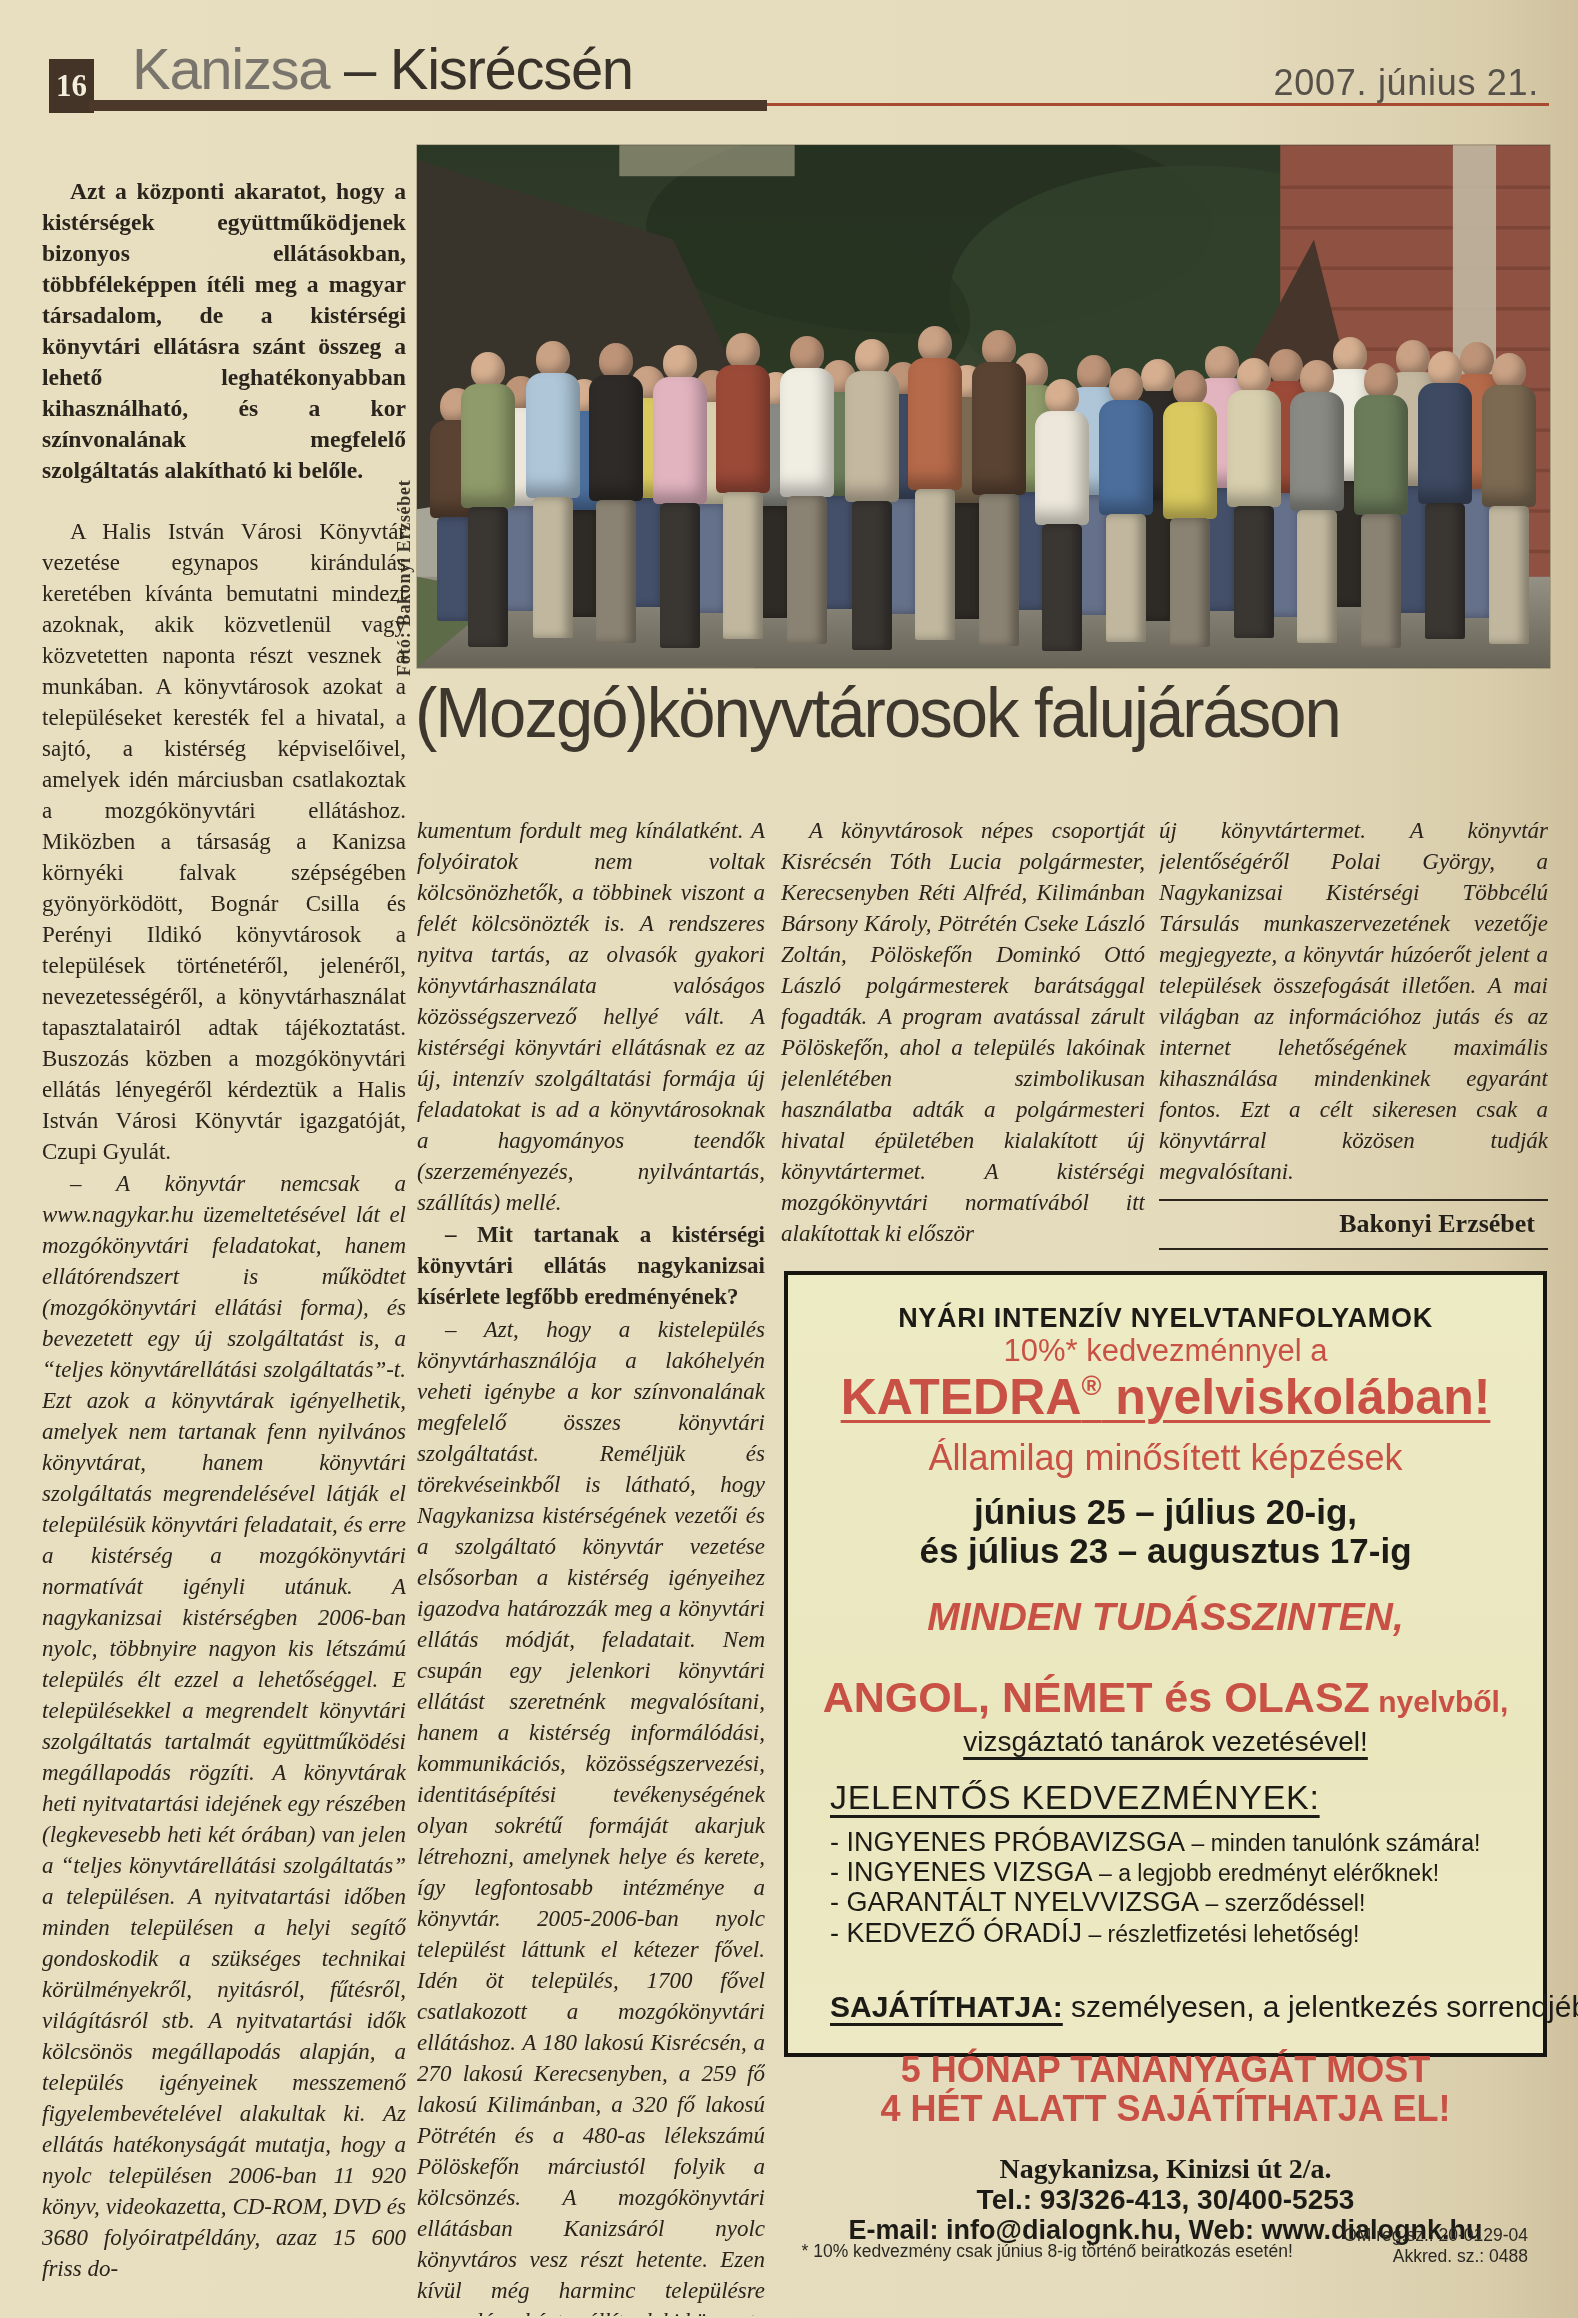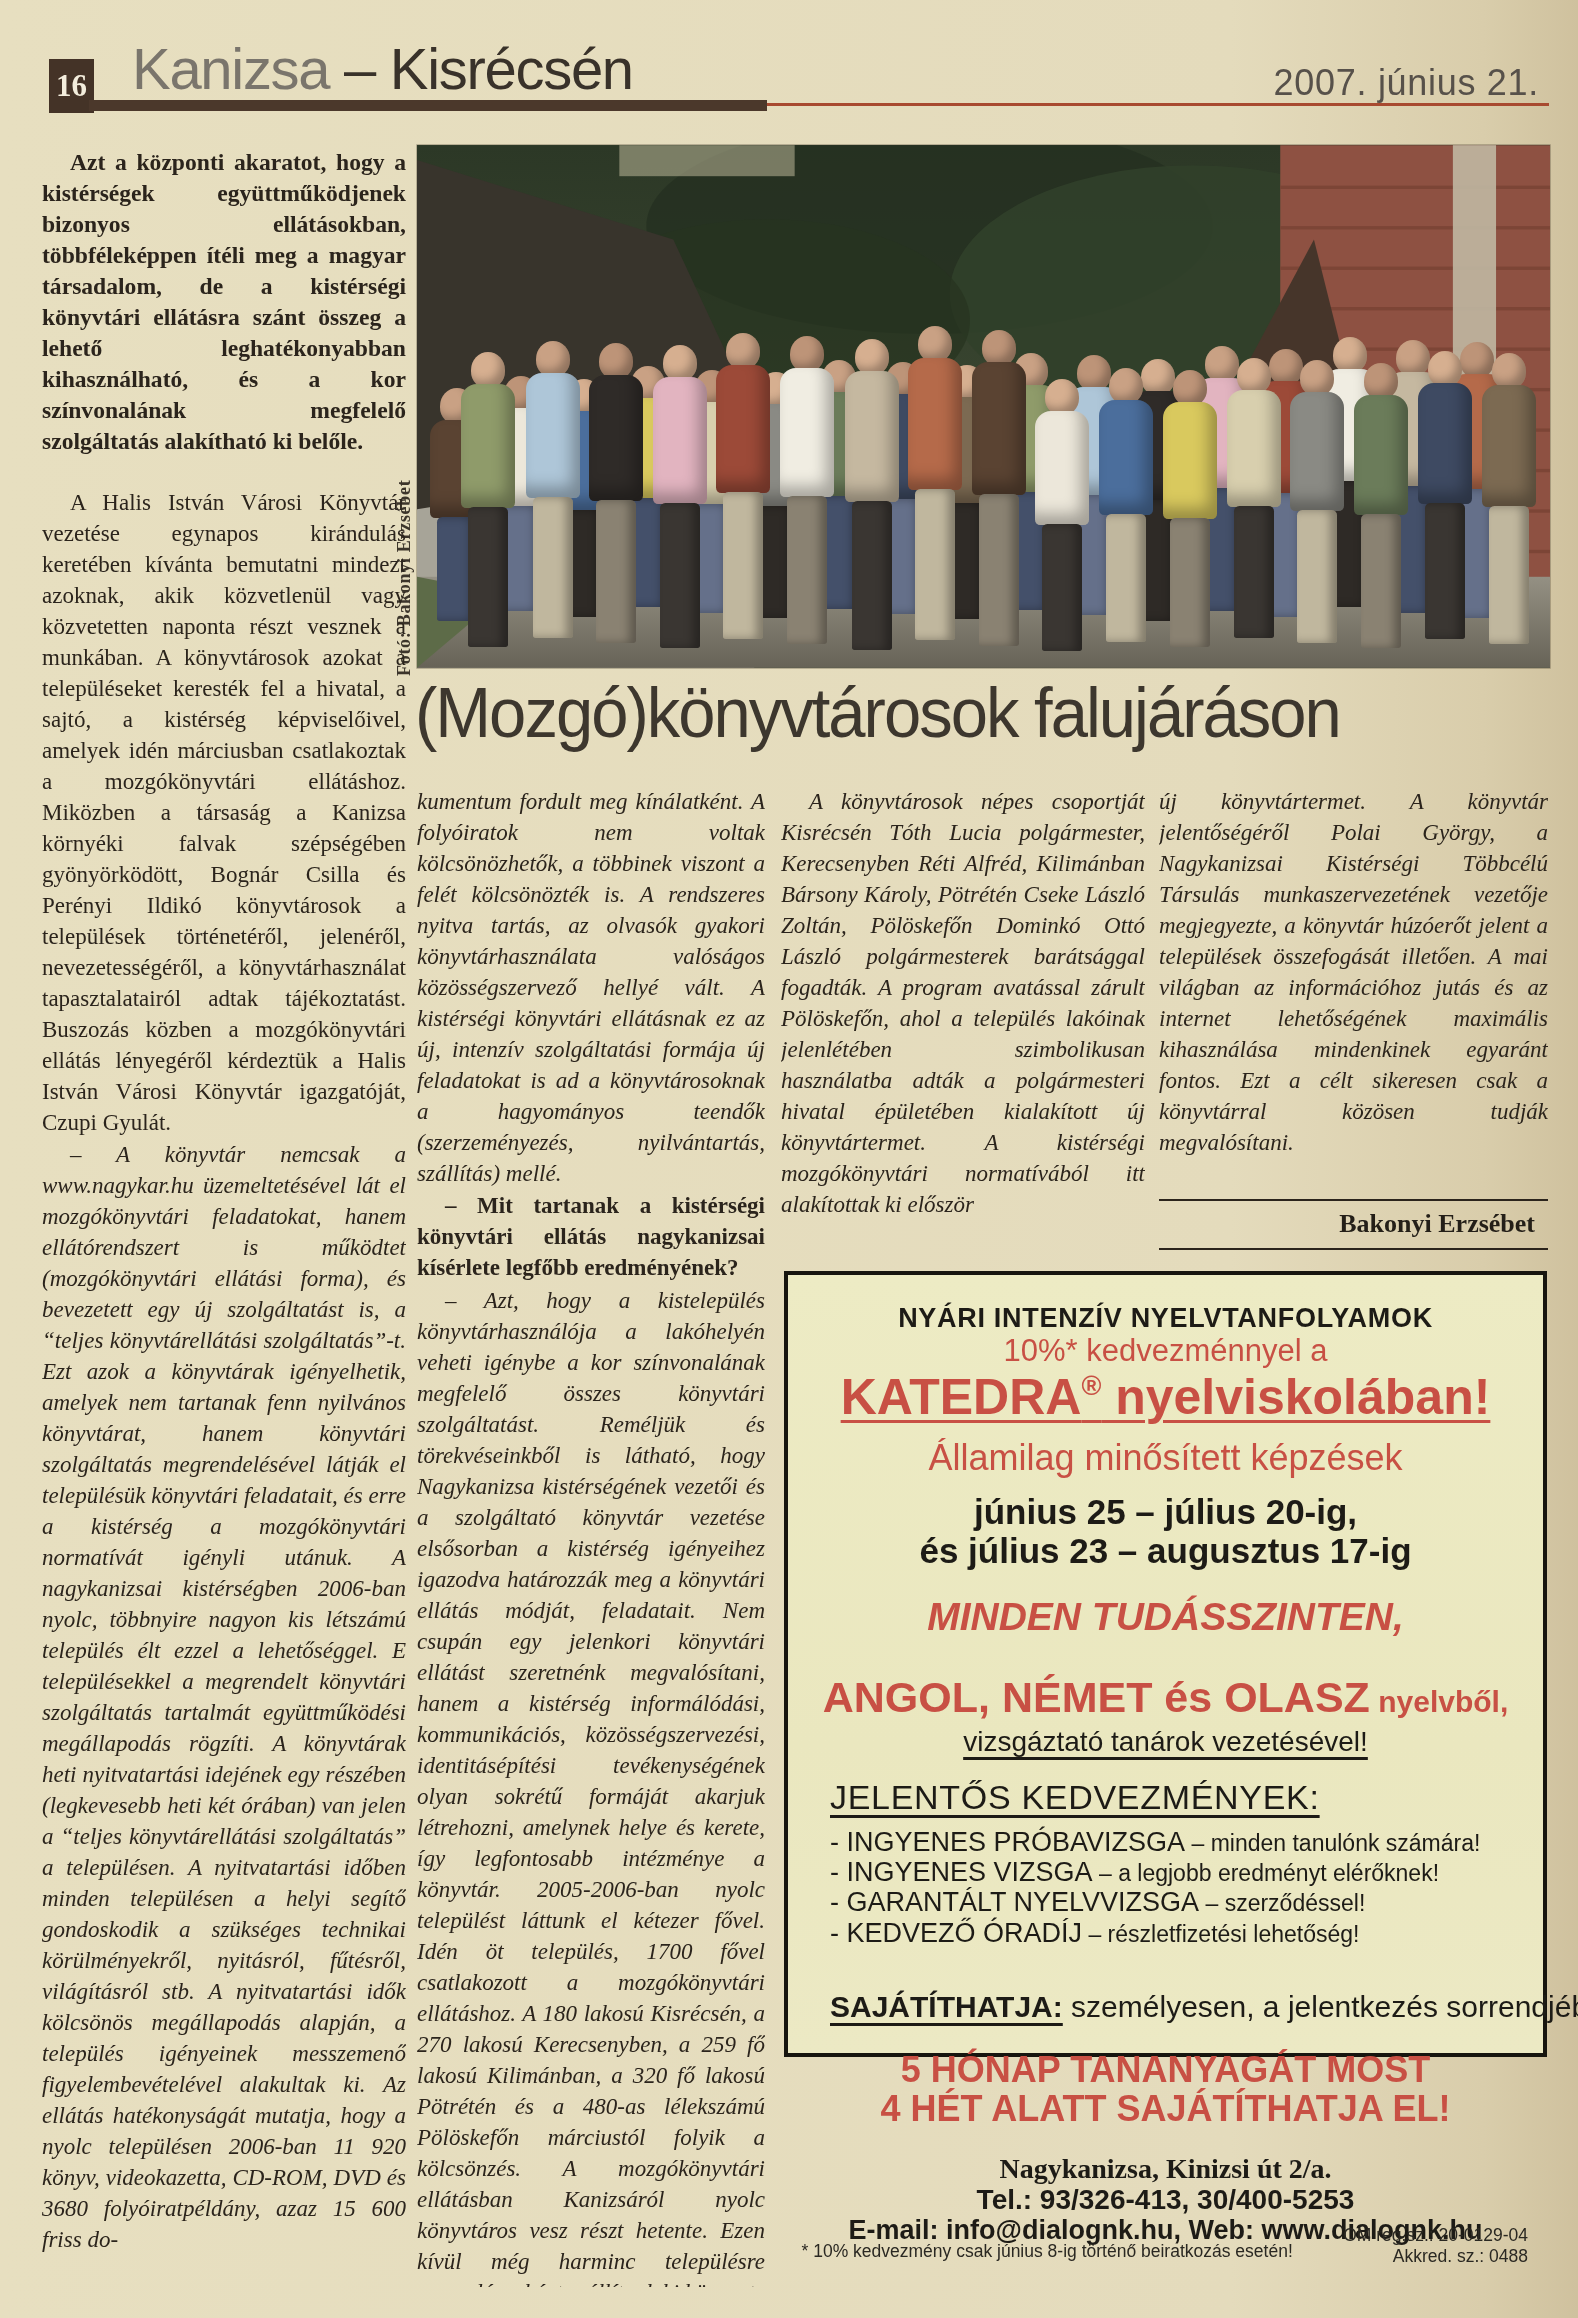--- a/index.html
+++ b/index.html
@@ -50,21 +50,21 @@
   
   .headline{
     position:absolute;left:415px;top:673px;width:1140px;
     font-family:"Liberation Sans", sans-serif;font-size:67px;letter-spacing:-2px;
     color:#3d372e;white-space:nowrap;transform:scaleY(1.04);transform-origin:left top;
   }
   
   .col{
     position:absolute;overflow:hidden;
     font-size:23px;line-height:31px;text-align:justify;color:#2b241c;
-    hyphens:auto;-webkit-hyphens:auto;
+    hyphens:auto;margin-top:29px;-webkit-hyphens:auto;
   }
   .col p{margin:0;text-indent:28px;}
   .col p.sp{margin-top:1.3px;}
   .lead{font-weight:700;font-size:23.6px;}
   .it{font-style:italic;}
   .bq{font-weight:700;}
   .sigrule{position:absolute;height:0;border-top:2px solid #2b241c;}
   .byline{
     position:absolute;font:700 26px "Liberation Serif", serif;color:#241f18;text-align:right;
   }

